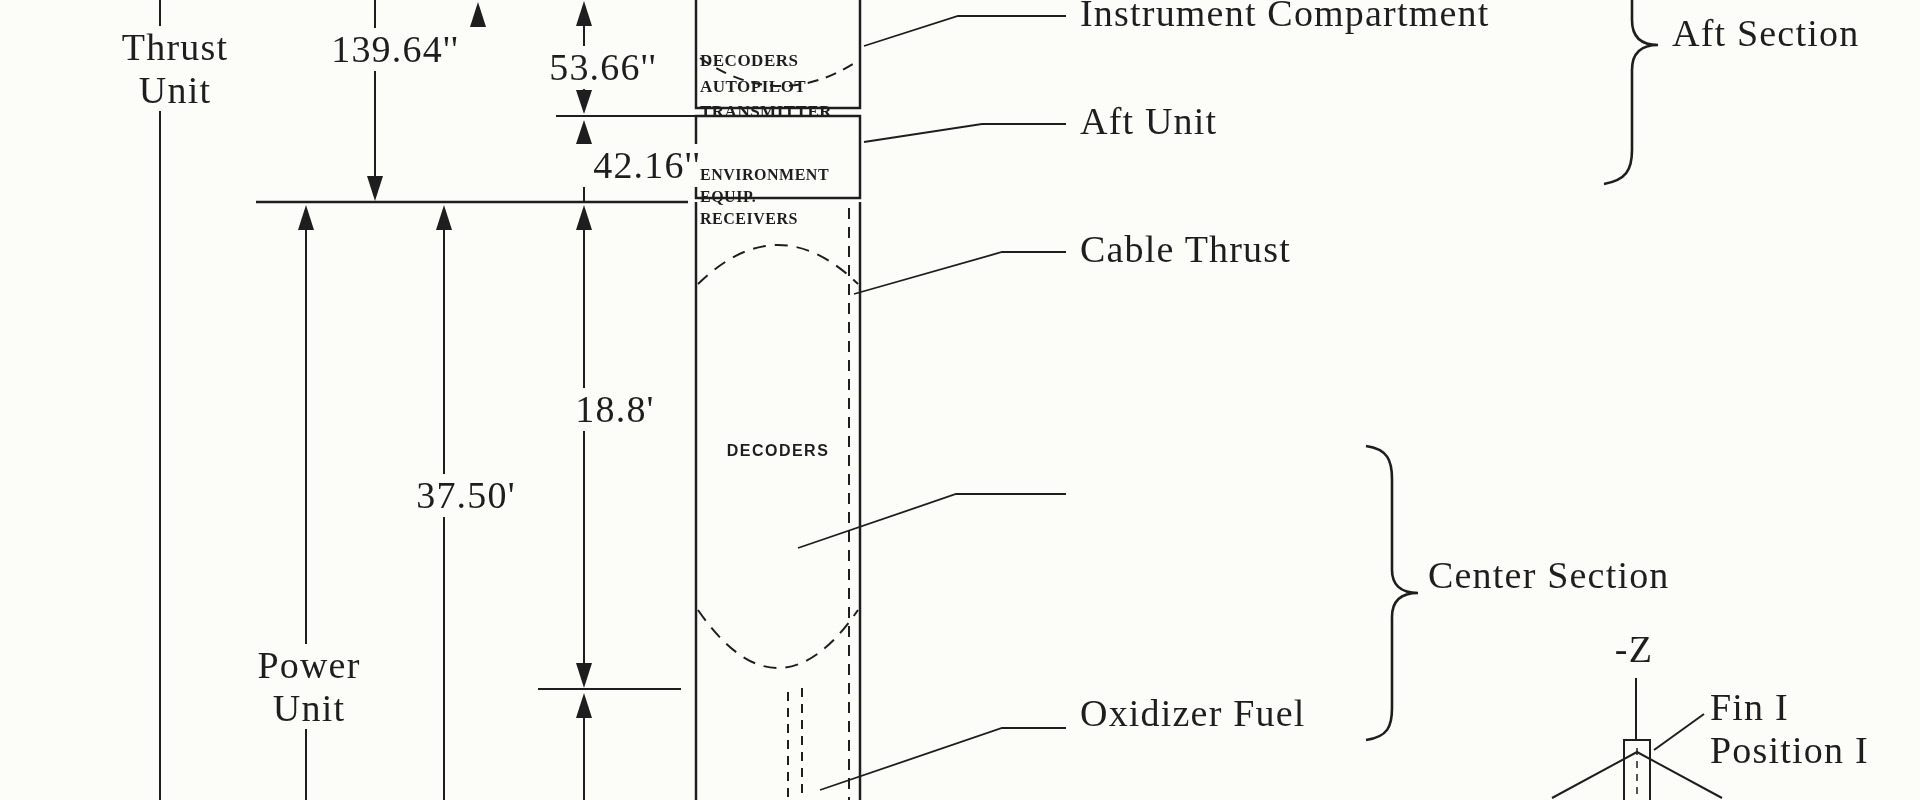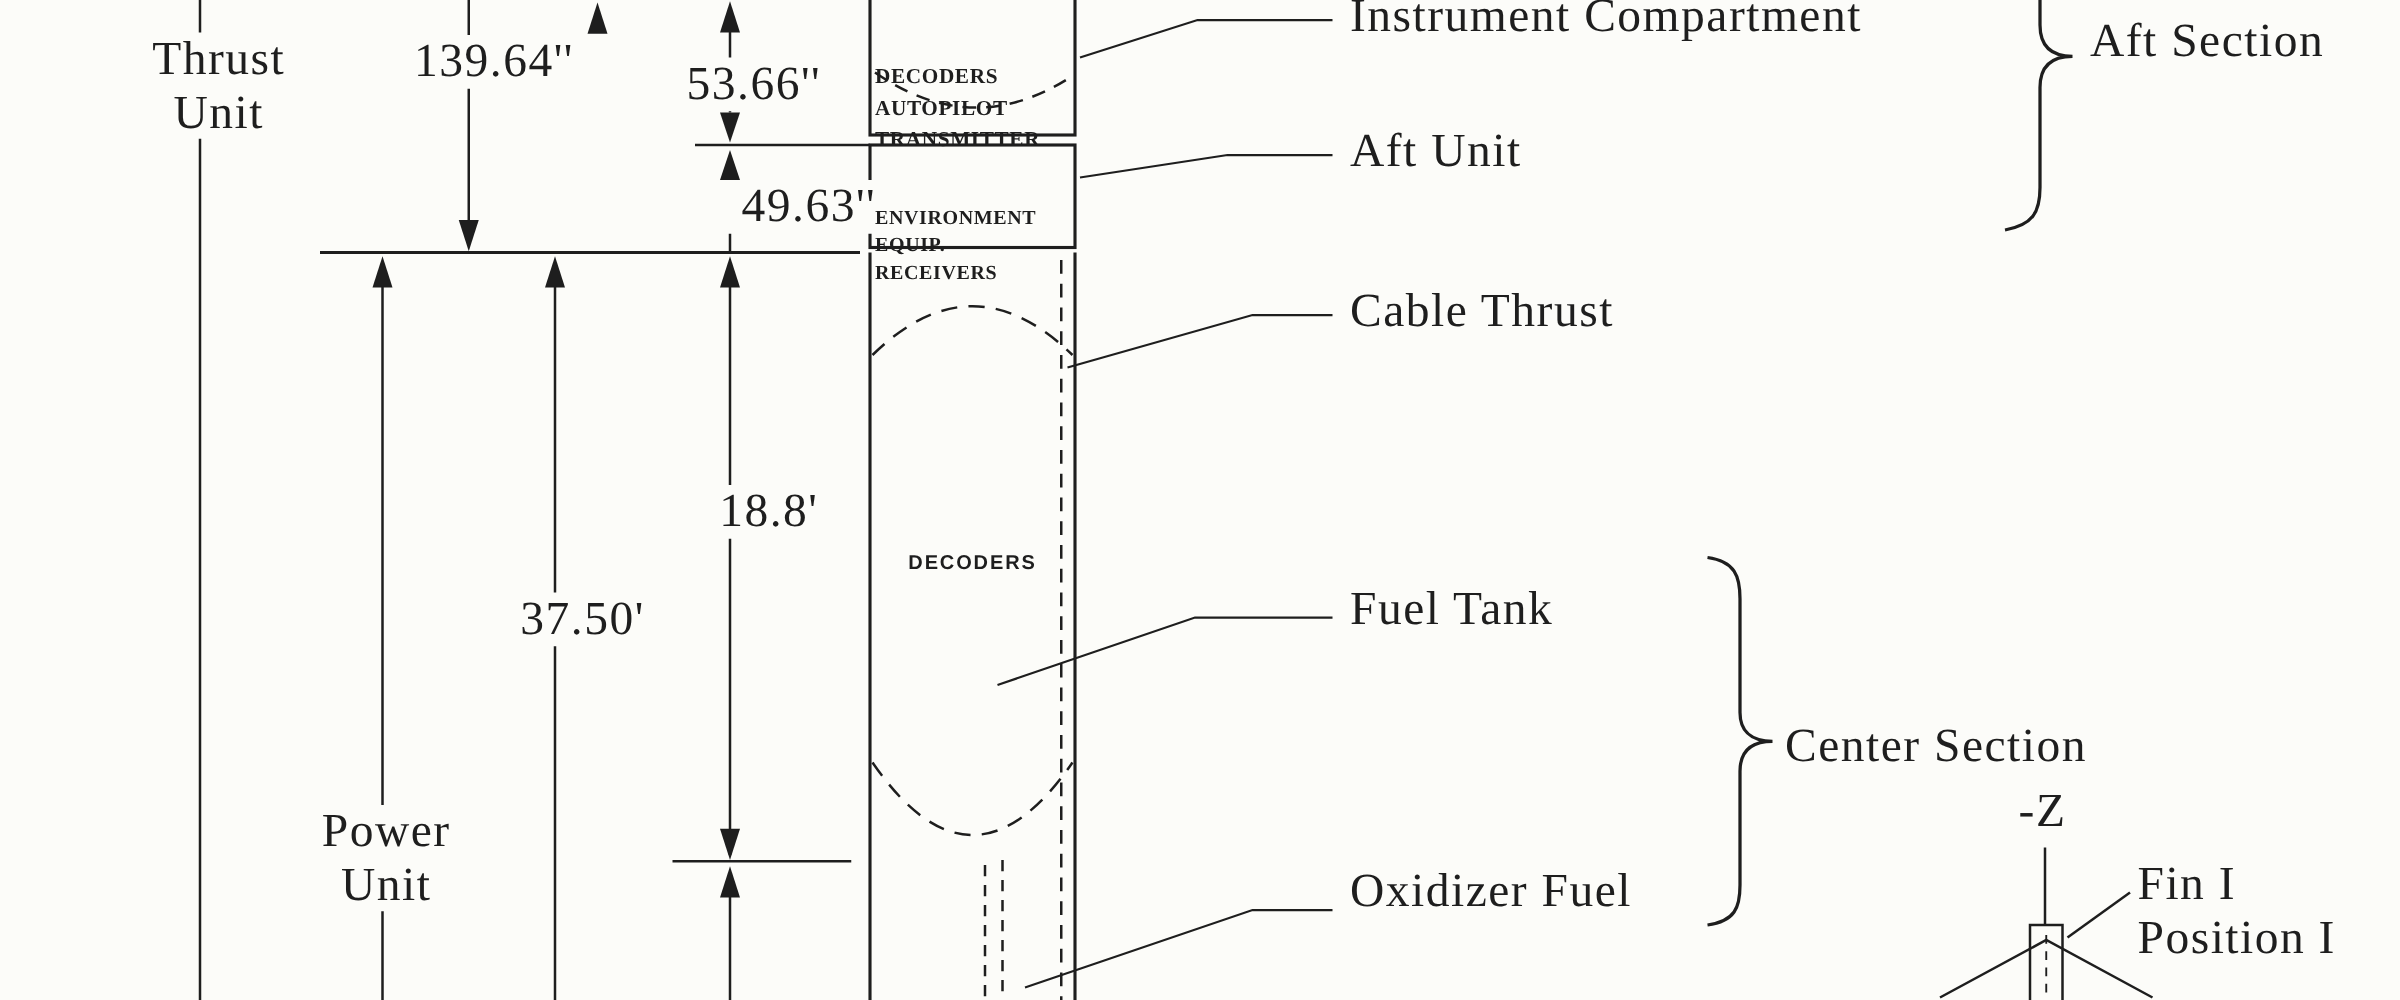--- a/index.html
+++ b/index.html
@@ -99,40 +99,39 @@
       <line x1="1637" y1="748" x2="1637" y2="800" stroke-width="1.5" stroke-dasharray="7 6"></line>
       <polyline points="1552,798 1637,752 1722,798"></polyline>
       <polyline points="1654,750 1704,714"></polyline>
     </g>
   </svg>
 
   <div class="label ctr dim" style="left:88px;  top:26px;  width:168px;">Thrust
 Unit</div>
   <div class="label ctr dim" style="left:284px; top:28px;  width:172px;text-align:right;">139.64''</div>
   <div class="label ctr dim" style="left:518px; top:46px;  width:164px;">53.66''</div>
-  <div class="label ctr dim" style="left:562px; top:144px; width:164px;">49.63''</div>
+  <div class="label ctr dim" style="left:562px; top:144px; width:164px;">42.16''</div>
   <div class="label ctr dim" style="left:550px; top:388px; width:124px;">18.8'</div>
   <div class="label ctr dim" style="left:388px; top:474px; width:150px;">37.50'</div>
   <div class="label ctr dim" style="left:222px; top:644px; width:168px;">Power
 Unit</div>
 
   <div class="comp-text" style="left:700px; top:4px;   width:156px;">DECODERS
 AUTOPILOT
 TRANSMITTER</div>
   <div class="comp-text small" style="left:700px; top:120px; width:156px;">ENVIRONMENT
 EQUIP.
 RECEIVERS</div>
   <div class="alcohol-text" style="left:706px; top:442px; width:144px;">DECODERS</div>
 
   <div class="label" style="left:1080px; top:-8px;">Instrument Compartment</div>
   <div class="label" style="left:1080px; top:100px;">Aft Unit</div>
   <div class="label" style="left:1080px; top:228px;">Cable Thrust</div>
-  <div class="label" style="left:1080px; top:466px;">Fuel Tank</div>
   <div class="label" style="left:1080px; top:692px;">Oxidizer Fuel</div>
 
   <div class="label" style="left:1672px; top:12px;">Aft Section</div>
-  <div class="label" style="left:1428px; top:576px;">Center Section</div>
+  <div class="label" style="left:1428px; top:554px;">Center Section</div>
 
   <div class="label ctr" style="left:1598px; top:628px; width:72px;">-Z</div>
   <div class="label" style="left:1710px; top:686px;">Fin I
 Position I</div>
 
 </div>
 
 </body></html>

